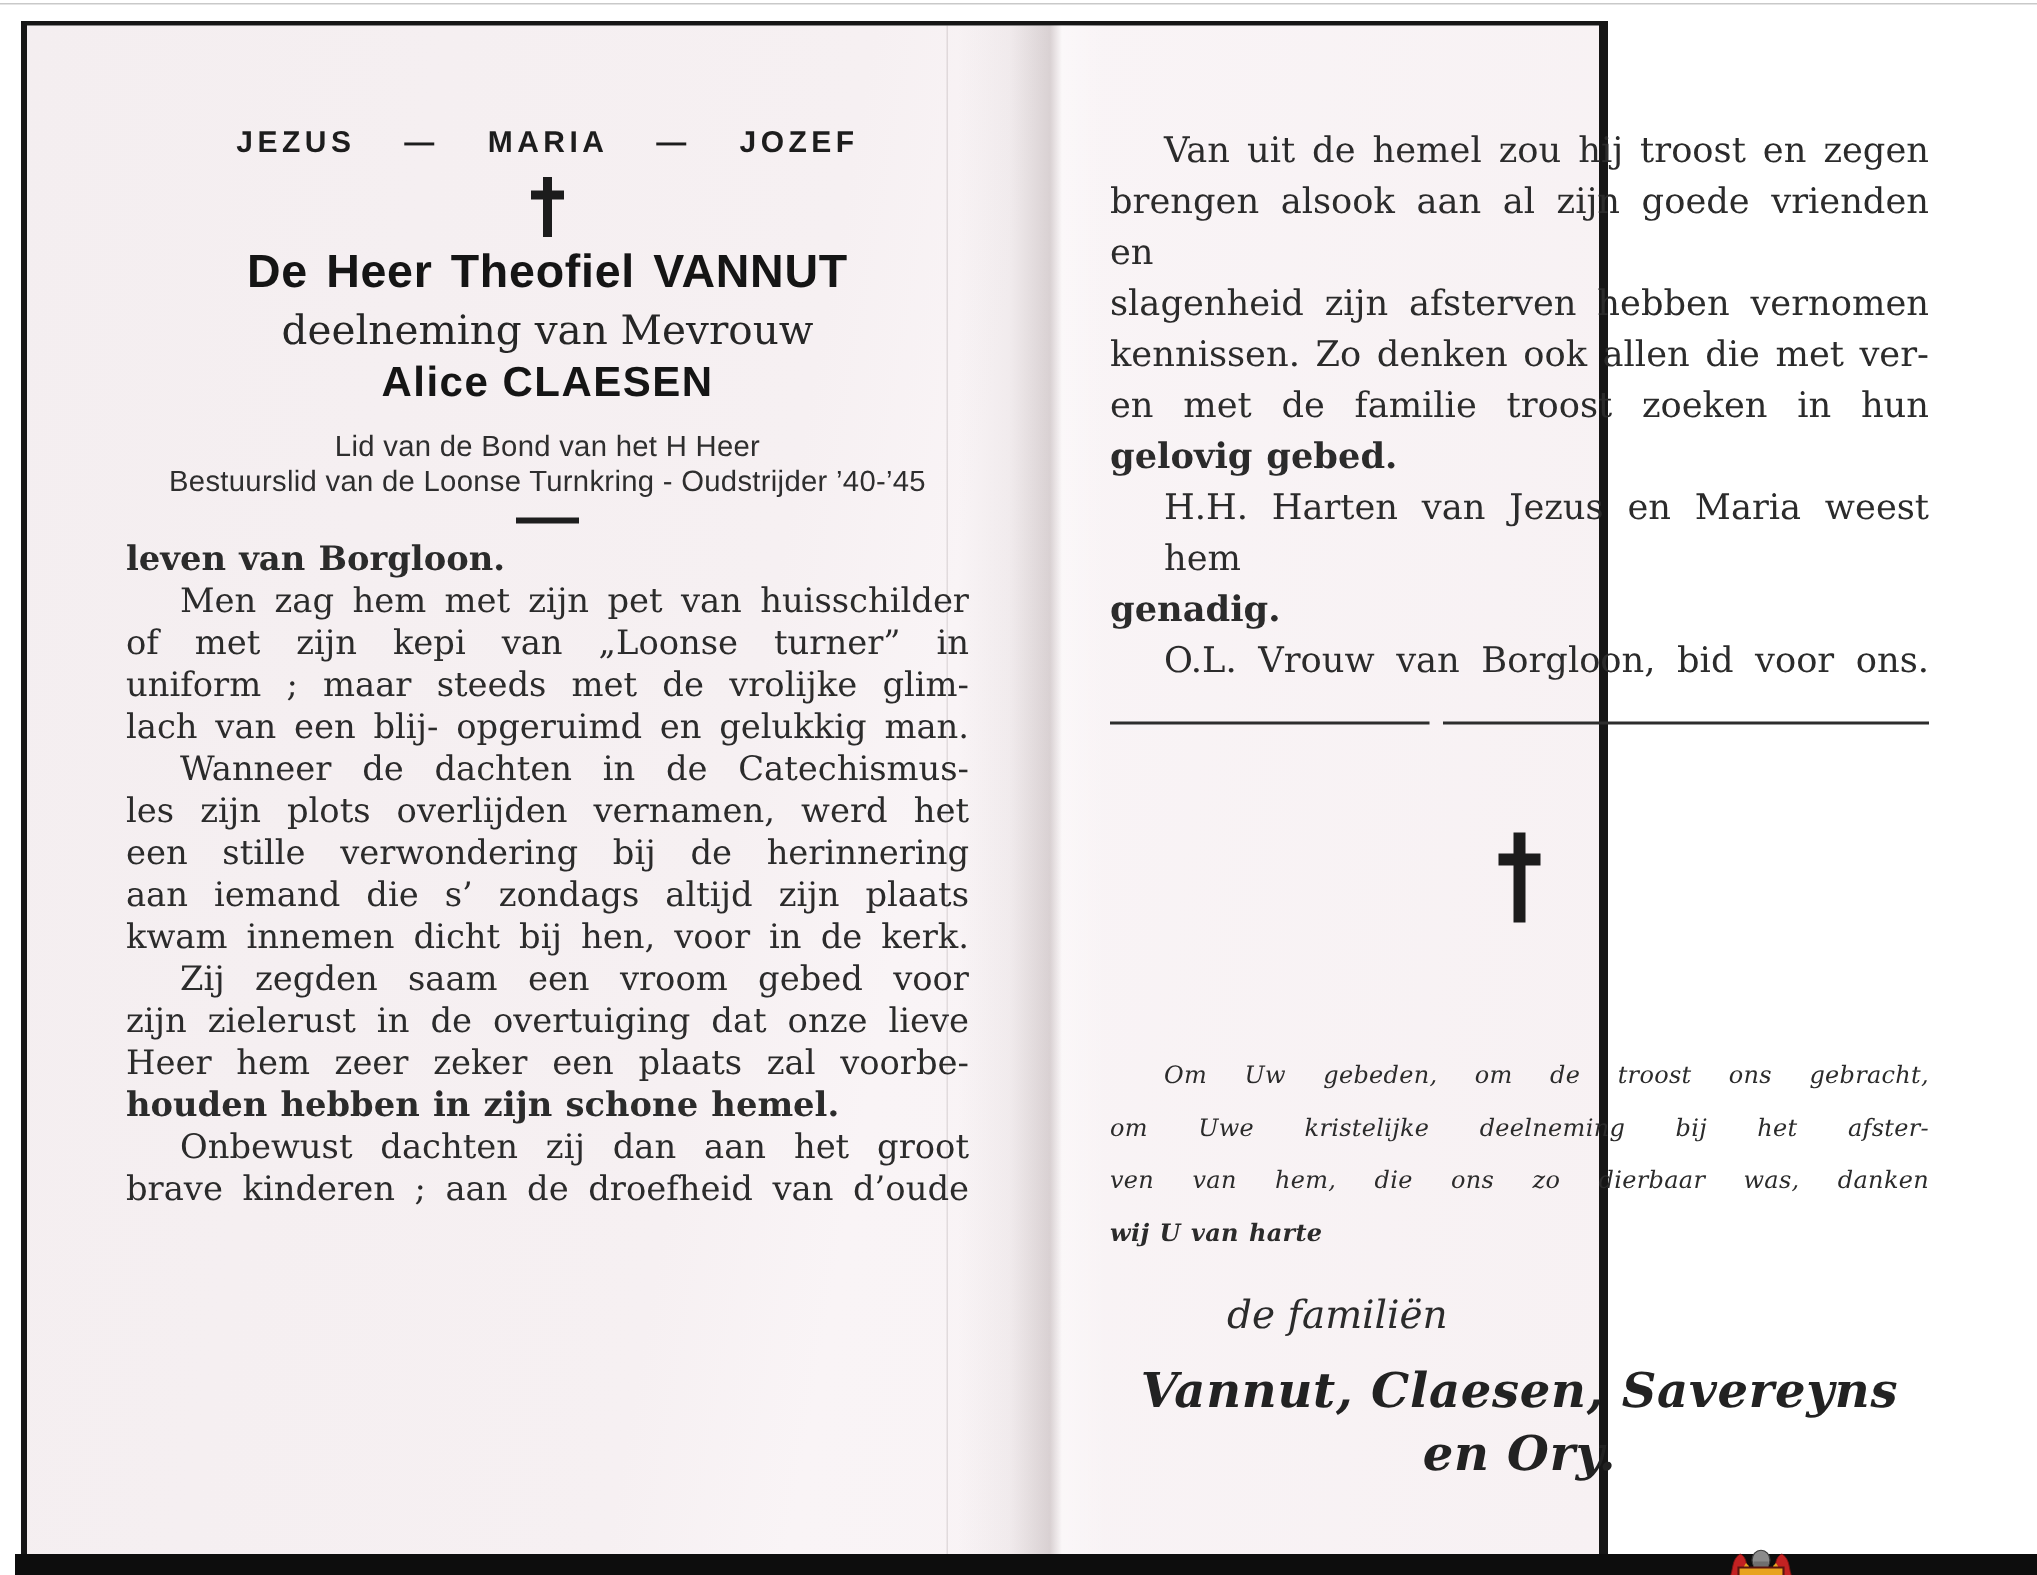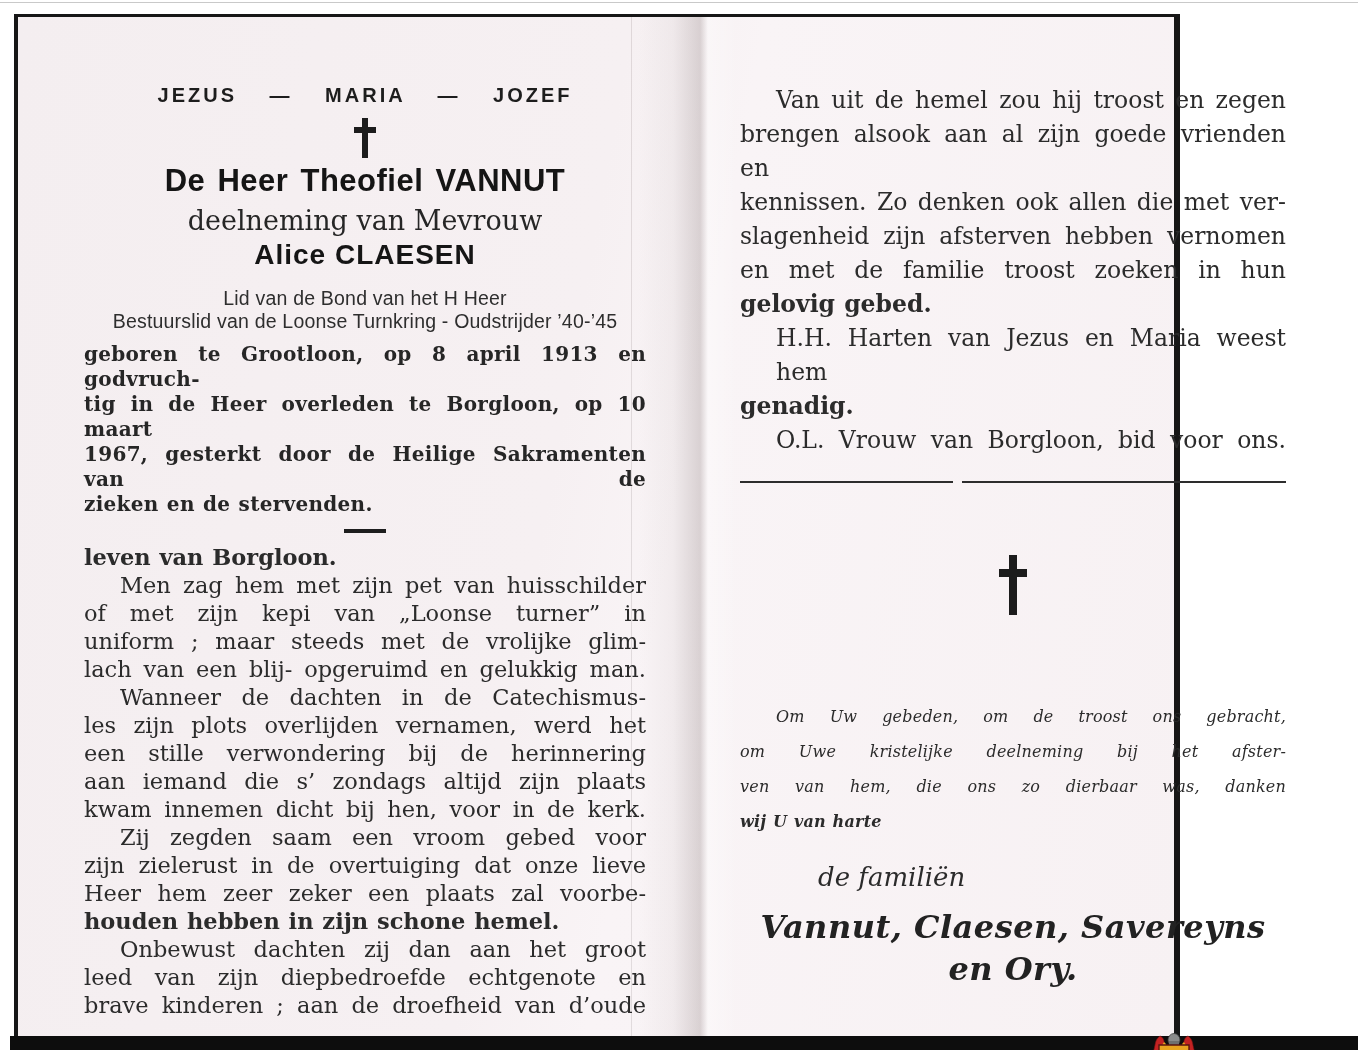--- a/index.html
+++ b/index.html
@@ -2,21 +2,21 @@
 <html><head>
 <meta charset="utf-8">
 <style>
   html,body{margin:0;padding:0;}
   body{
     width:1358px;height:1050px;position:relative;background:#ffffff;
     font-family:"DejaVu Serif", serif;color:#2b2b2b;overflow:hidden;
   }
   .top-hairline{position:absolute;left:0;top:2px;width:1358px;height:1px;background:#c9c9c9;}
   .card{
-    position:absolute;left:14px;top:14px;width:1166px;height:1022px;box-sizing:border-box;
+    position:absolute;left:14px;top:14px;width:1058px;height:1022px;box-sizing:border-box;
     background:linear-gradient(100deg,#f4eef0 0%,#f6f0f2 46%,#f9f4f6 56%,#f7f1f3 100%);
     border-top:3px solid #161616;border-left:4px solid #161616;border-right:6px solid #161616;
   }
   .bottom-strip{position:absolute;left:10px;top:1036px;width:1348px;height:14px;background:#0d0d0d;}
   .fold-hairline{position:absolute;left:613px;top:0;width:1px;height:100%;background:rgba(60,40,40,.12);}
   .fold{
     position:absolute;left:620px;top:0;width:100px;height:100%;
     background:linear-gradient(to right, rgba(0,0,0,0) 0%, rgba(90,70,70,.05) 35%,
       rgba(90,70,70,.20) 62%, rgba(255,255,255,.35) 70%, rgba(0,0,0,0) 100%);
   }
@@ -108,54 +108,47 @@
     <div class="invocation">JEZUS — MARIA — JOZEF</div>
     <div class="cross cross-small">
         <span class="v"></span>
         <span class="h"></span>
       </div>
     <div class="deceased-name">De Heer Theofiel VANNUT</div>
     <div class="spouse-intro">deelneming van Mevrouw</div>
     <div class="spouse-name">Alice CLAESEN</div>
     <div class="member">Lid van de Bond van het H Heer</div>
     <div class="member">Bestuurslid van de Loonse Turnkring - Oudstrijder ’40-’45</div>
-    <div class="vitals">
-        <span class="line">geboren te Grootloon, op 8 april 1913 en godvruch-</span>
-        <span class="line">tig in de Heer overleden te Borgloon, op 10 maart</span>
-        <span class="line">1967, gesterkt door de Heilige Sakramenten van de</span>
-        <span class="line end">zieken en de stervenden.</span>
-      </div>
     <div class="dash"></div>
     <div class="body-left">
         <span class="line end">leven van Borgloon.</span>
         <span class="line indent">Men zag hem met zijn pet van huisschilder</span>
         <span class="line">of met zijn kepi van „Loonse turner” in</span>
         <span class="line">uniform ; maar steeds met de vrolijke glim-</span>
         <span class="line">lach van een blij- opgeruimd en gelukkig man.</span>
         <span class="line indent">Wanneer de dachten in de Catechismus-</span>
         <span class="line">les zijn plots overlijden vernamen, werd het</span>
         <span class="line">een stille verwondering bij de herinnering</span>
         <span class="line">aan iemand die s’ zondags altijd zijn plaats</span>
         <span class="line">kwam innemen dicht bij hen, voor in de kerk.</span>
         <span class="line indent">Zij zegden saam een vroom gebed voor</span>
         <span class="line">zijn zielerust in de overtuiging dat onze lieve</span>
         <span class="line">Heer hem zeer zeker een plaats zal voorbe-</span>
         <span class="line end">houden hebben in zijn schone hemel.</span>
         <span class="line indent">Onbewust dachten zij dan aan het groot</span>
-        <span class="line">leed van zijn diepbedroefde echtgenote en</span>
         <span class="line">brave kinderen ; aan de droefheid van d’oude</span>
       </div>
   </section>
 
   <section class="page page-right">
     <div class="body-right">
         <span class="line indent">Van uit de hemel zou hij troost en zegen</span>
         <span class="line">brengen alsook aan al zijn goede vrienden en</span>
+        <span class="line">slagenheid zijn afsterven hebben vernomen</span>
         <span class="line">kennissen. Zo denken ook allen die met ver-</span>
-        <span class="line">slagenheid zijn afsterven hebben vernomen</span>
         <span class="line">en met de familie troost zoeken in hun</span>
         <span class="line end">gelovig gebed.</span>
         <span class="line indent">H.H. Harten van Jezus en Maria weest hem</span>
         <span class="line end">genadig.</span>
         <span class="line indent">O.L. Vrouw van Borgloon, bid voor ons.</span>
       </div>
     <div class="rule">
         <span class="seg1"></span>
         <span class="seg2"></span>
       </div>

